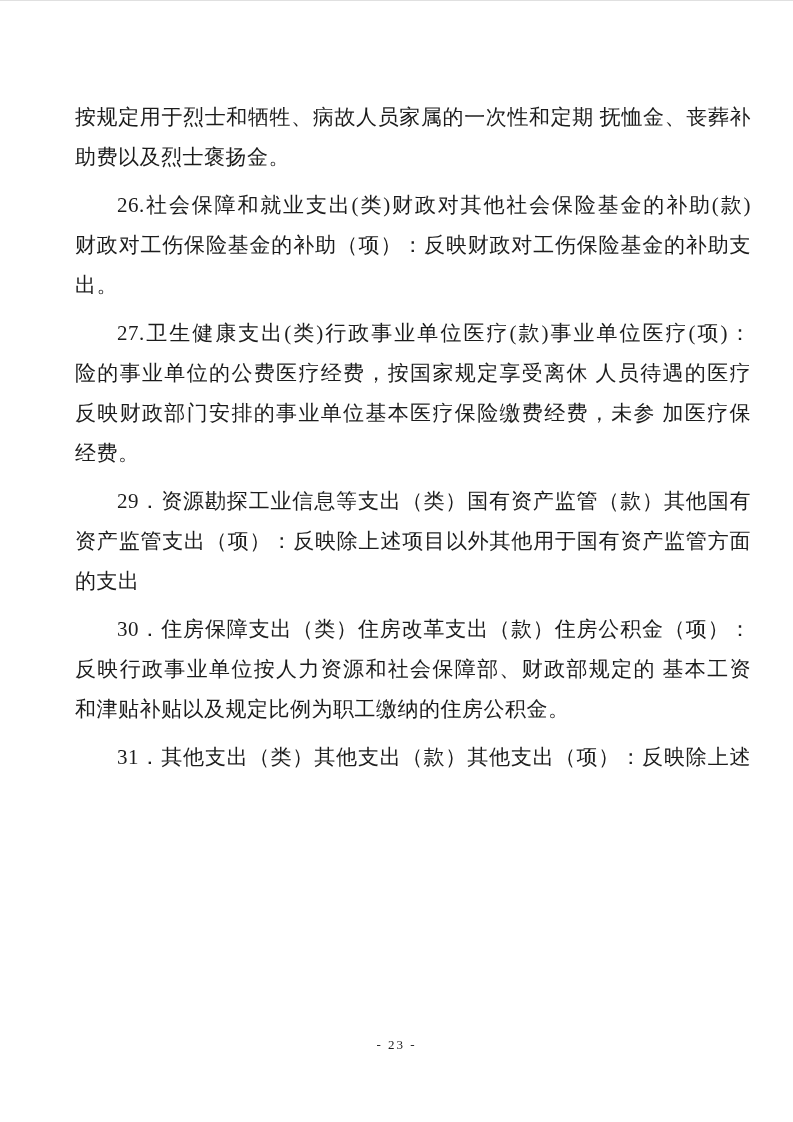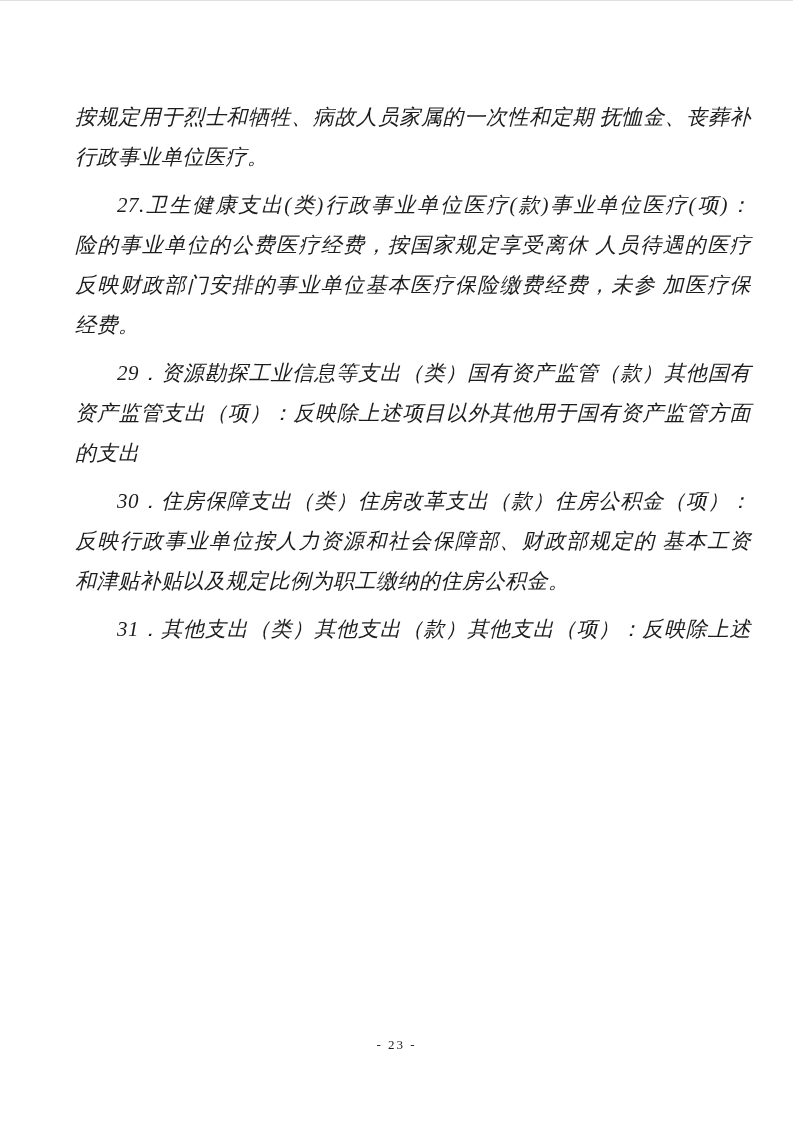--- a/index.html
+++ b/index.html
@@ -19,21 +19,20 @@
     border-top: 1px solid #e0e0e0;
   }
   .doc-body {
     position: absolute;
     top: 96px;
     left: 75px;
     width: 676px;
   }
   .para {
     margin: 0 0 8px 0;
-    font-style: italic;
   }
   .line {
     font-size: 21px;
     line-height: 40px;
     white-space: pre-wrap;
     letter-spacing: 0.5px;
     text-align: left;
   }
   
   .line.jf {
@@ -61,24 +60,29 @@
 </style>
 </head>
 <body>
 
 <div class="page">
 
   <div class="doc-body">
 
     <div class="para">
       <div class="line jf">按规定用于烈士和牺牲、病故人员家属的一次性和定期 抚恤金、丧葬补</div>
-      <div class="line">行政事业单位医疗。</div>
+      <div class="line">助费以及烈士褒扬金。</div>
     </div>
 
 
+    <div class="para">
+      <div class="line jf ind">26.社会保障和就业支出(类)财政对其他社会保险基金的补助(款)</div>
+      <div class="line jf">财政对工伤保险基金的补助（项）：反映财政对工伤保险基金的补助支</div>
+      <div class="line">出。</div>
+    </div>
 
     <div class="para">
       <div class="line jf ind">27.卫生健康支出(类)行政事业单位医疗(款)事业单位医疗(项)：</div>
       <div class="line jf">险的事业单位的公费医疗经费，按国家规定享受离休 人员待遇的医疗</div>
       <div class="line jf">反映财政部门安排的事业单位基本医疗保险缴费经费，未参 加医疗保</div>
       <div class="line">经费。</div>
     </div>
 
 
     <div class="para">

